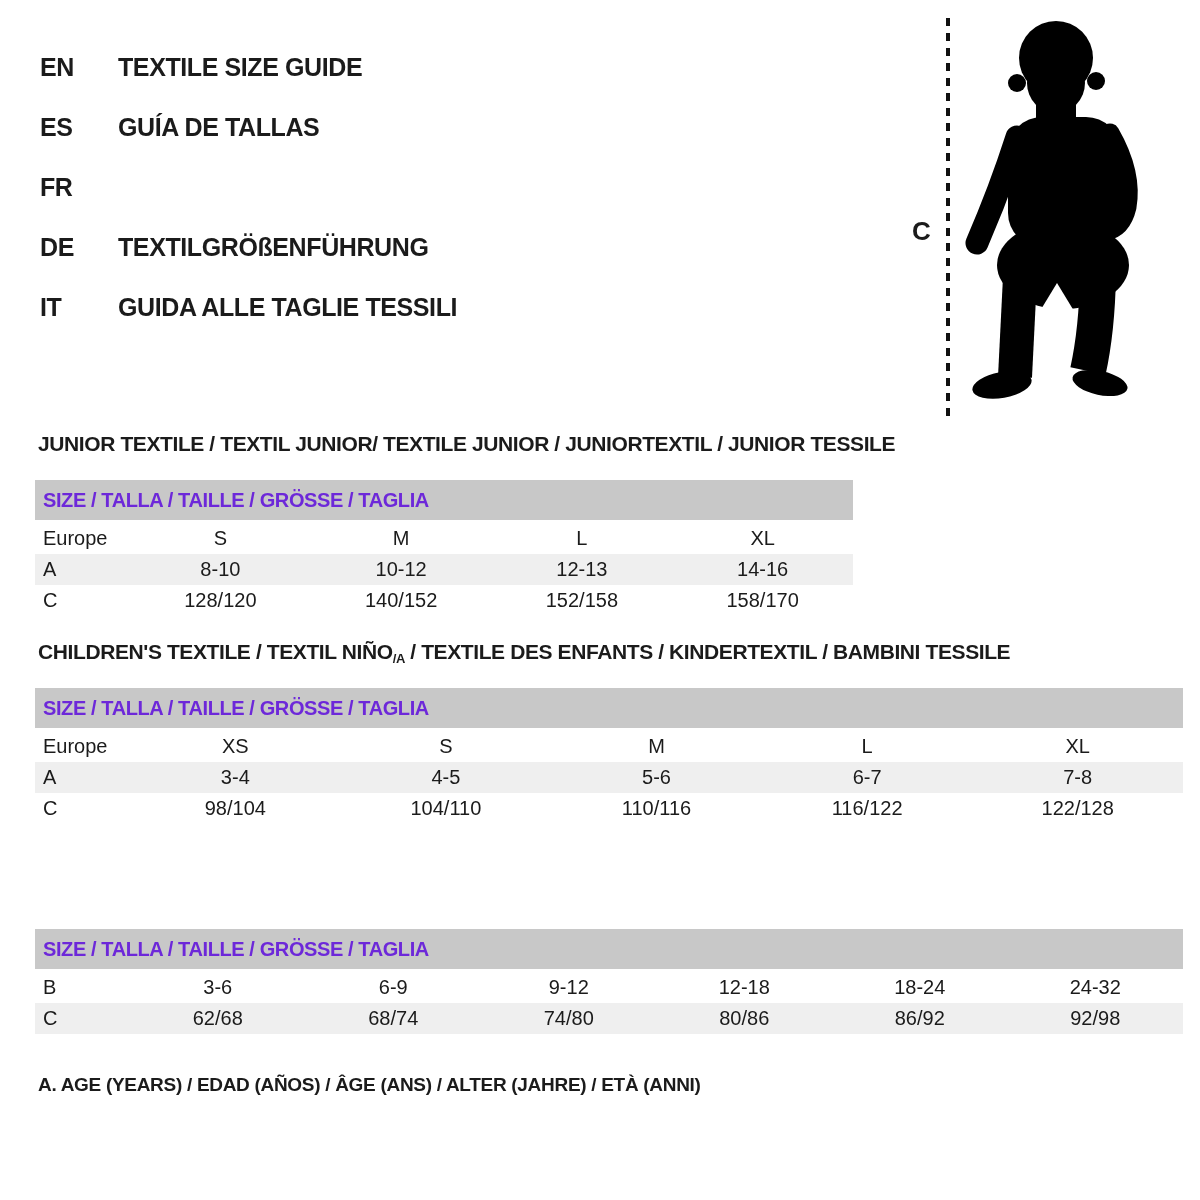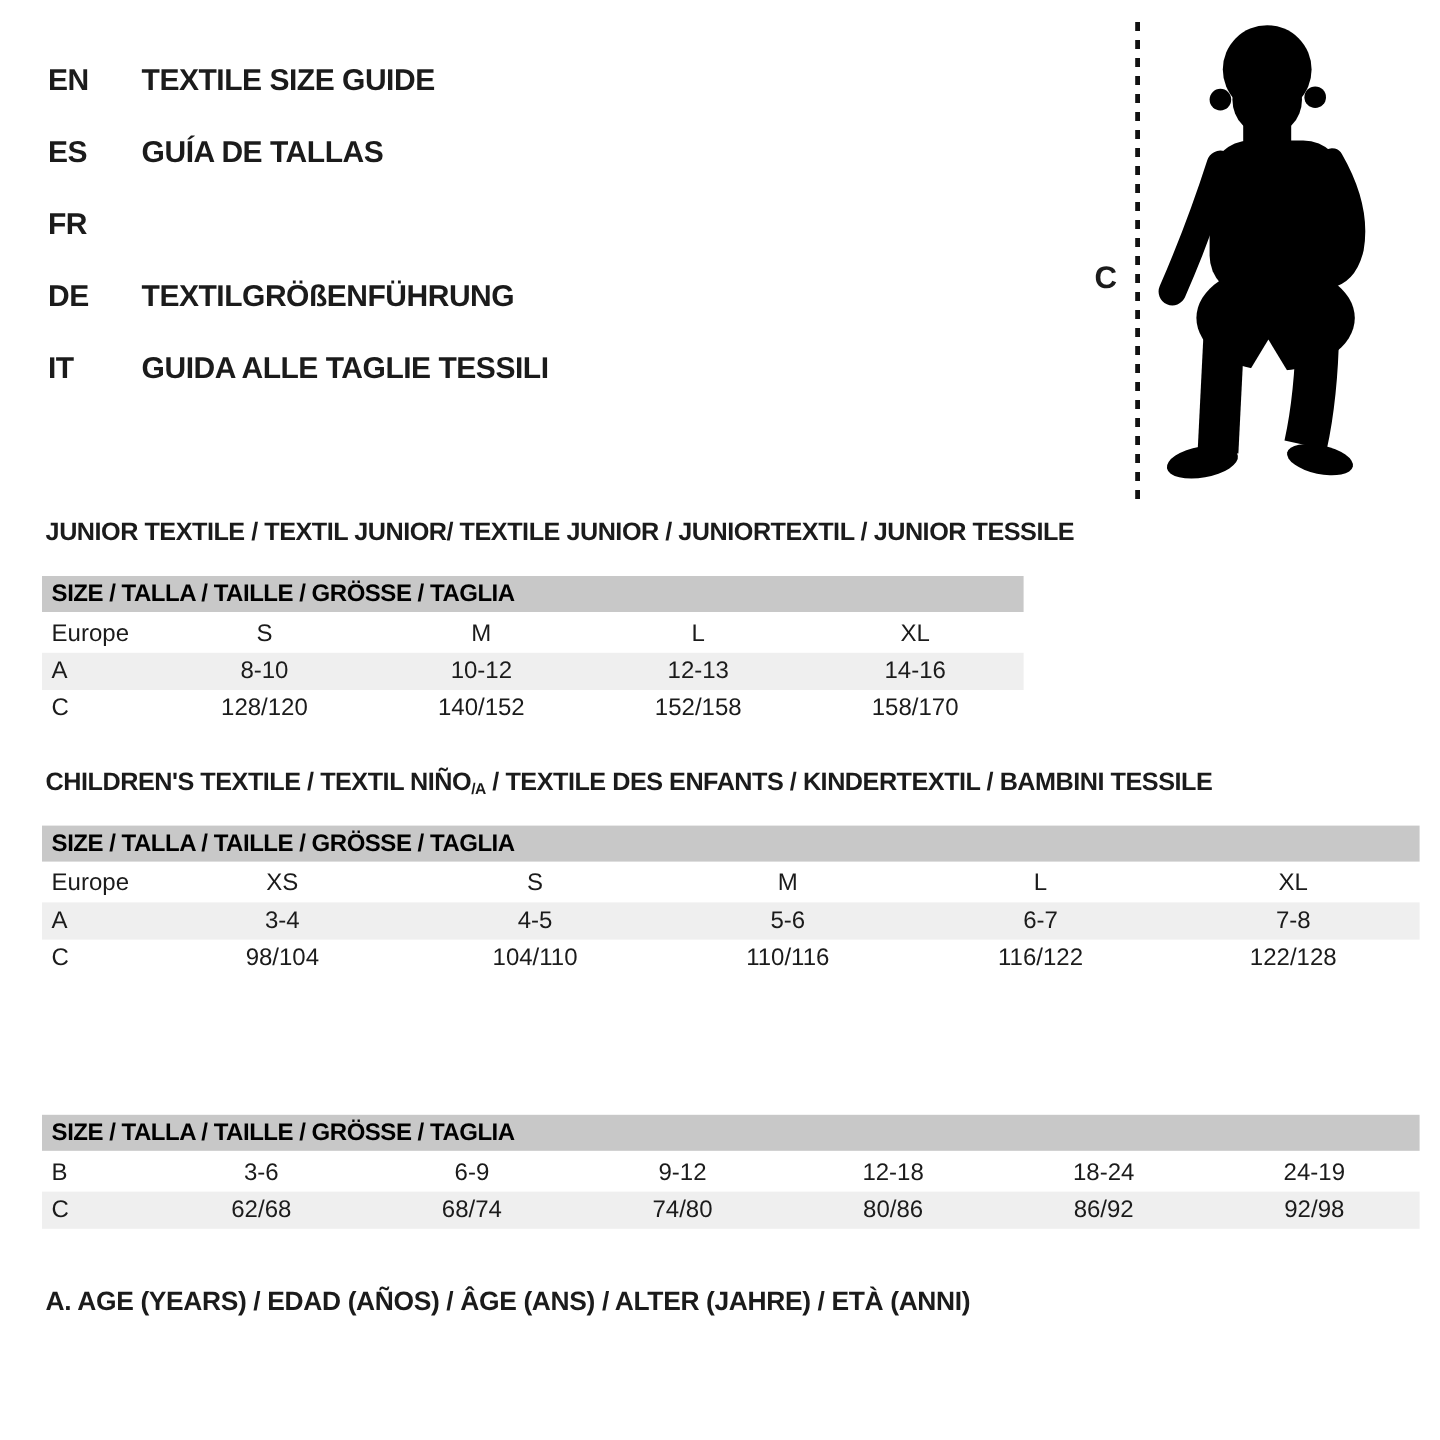--- a/index.html
+++ b/index.html
@@ -40,38 +40,38 @@
     font-size:21px; font-weight:bold; letter-spacing:-0.4px; white-space:nowrap;
   }
   .section-title .subscript {
     font-size:13px; vertical-align:-4px; font-weight:bold;
   }
   .title-line { display:block; line-height:36px; }
 
   
   .size-table { position:absolute; left:35px; }
   .tbl-header {
-    background:#c8c8c8; height:30px; margin-bottom:3px;
+    background:#c8c8c8; height:40px; margin-bottom:3px;
     display:flex; align-items:center; padding-left:8px;
-    font-size:20px; font-weight:bold; color:#000000; letter-spacing:-0.4px;
+    font-size:20px; font-weight:bold; color:#6d28d9; letter-spacing:-0.4px;
   }
   .tbl-row { display:grid; height:31px; align-items:center; font-size:20px; }
   .cols-4 { grid-template-columns:95px repeat(4,1fr); }
   .cols-5 { grid-template-columns:95px repeat(5,1fr); }
   .cols-6 { grid-template-columns:95px repeat(6,1fr); }
   .tbl-row.shaded { background:#efefef; }
   .row-label { padding-left:8px; text-align:left; }
   .cell { text-align:center; }
   .w-junior { width:818px; }
   .w-wide { width:1148px; }
 
   
   .legend { position:absolute; left:38px; top:1066px; }
   .legend-line {
-    display:block; line-height:37px; font-size:22px; font-weight:bold;
+    display:block; line-height:37px; font-size:19px; font-weight:bold;
     letter-spacing:-0.3px; white-space:nowrap;
   }
 </style>
 </head>
 <body>
 
 <div class="lang-list">
   <div class="lang-row">
     <span class="lang-code">EN</span>
     <span class="lang-title">TEXTILE SIZE GUIDE</span>
@@ -178,21 +178,21 @@
 
 <div class="size-table w-wide" style="top:929px;">
   <div class="tbl-header">SIZE / TALLA / TAILLE / GRÖSSE / TAGLIA</div>
   <div class="tbl-row cols-6">
     <span class="row-label">B</span>
     <span class="cell">3-6</span>
     <span class="cell">6-9</span>
     <span class="cell">9-12</span>
     <span class="cell">12-18</span>
     <span class="cell">18-24</span>
-    <span class="cell">24-19</span>
+    <span class="cell">24-32</span>
   </div>
   <div class="tbl-row cols-6 shaded">
     <span class="row-label">C</span>
     <span class="cell">62/68</span>
     <span class="cell">68/74</span>
     <span class="cell">74/80</span>
     <span class="cell">80/86</span>
     <span class="cell">86/92</span>
     <span class="cell">92/98</span>
   </div>

